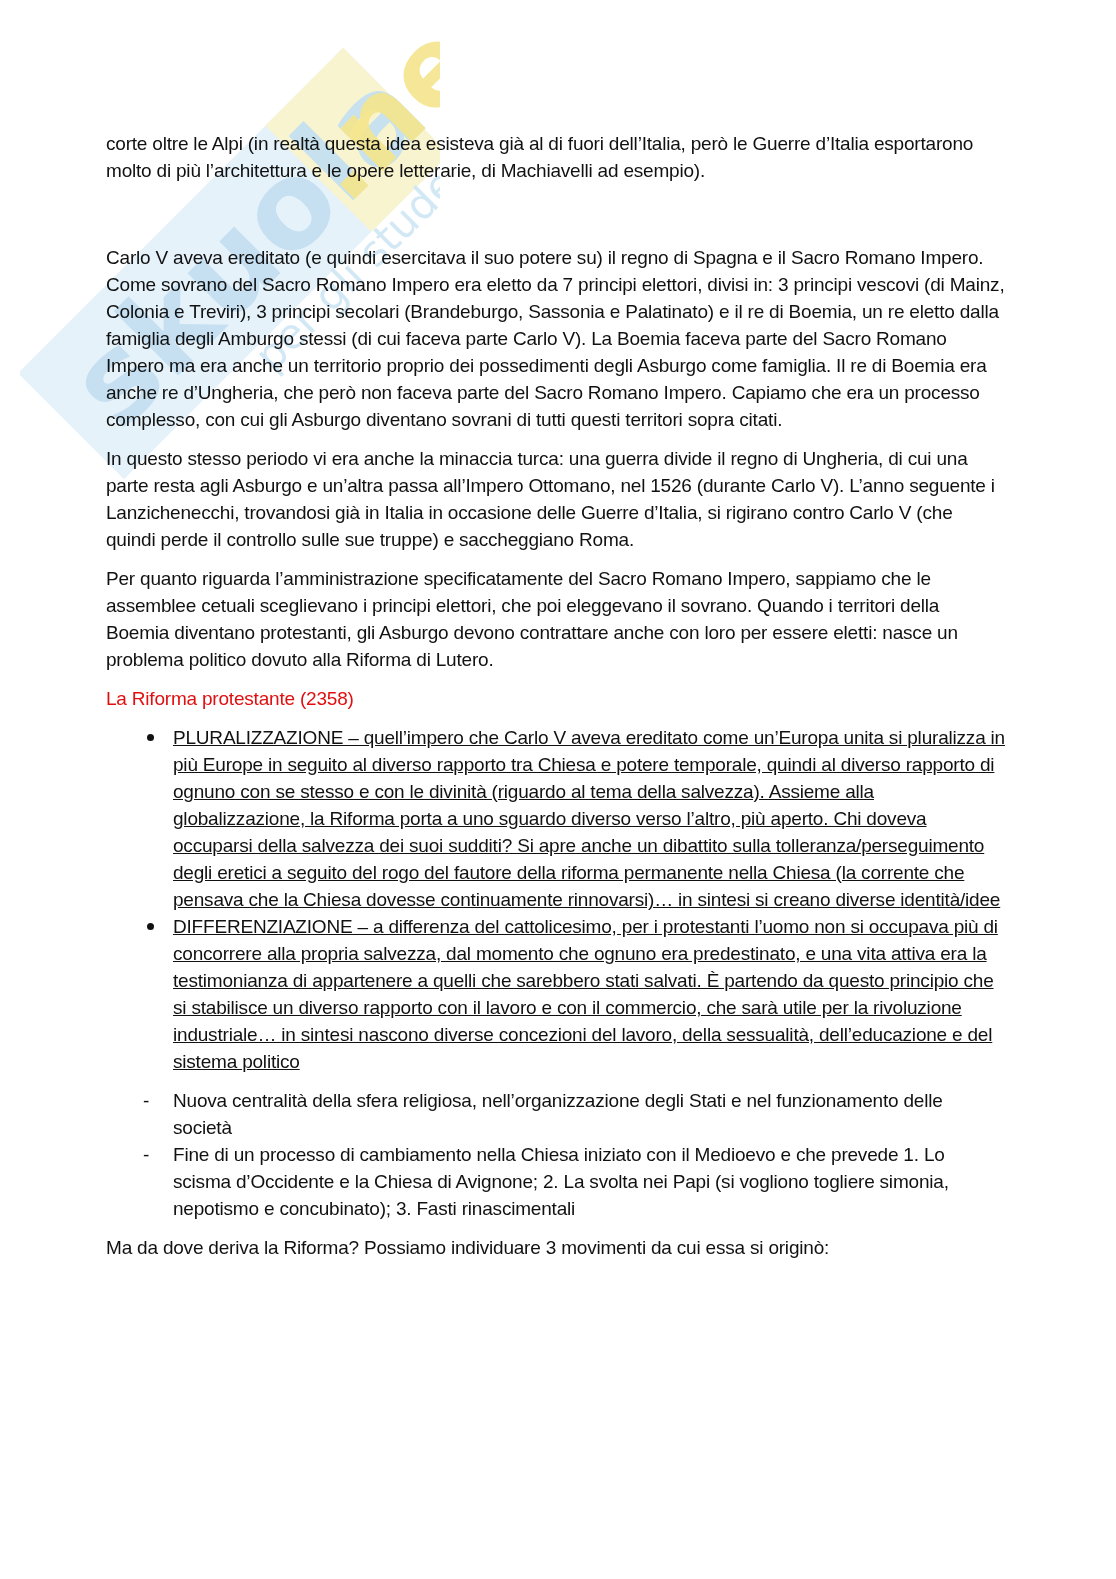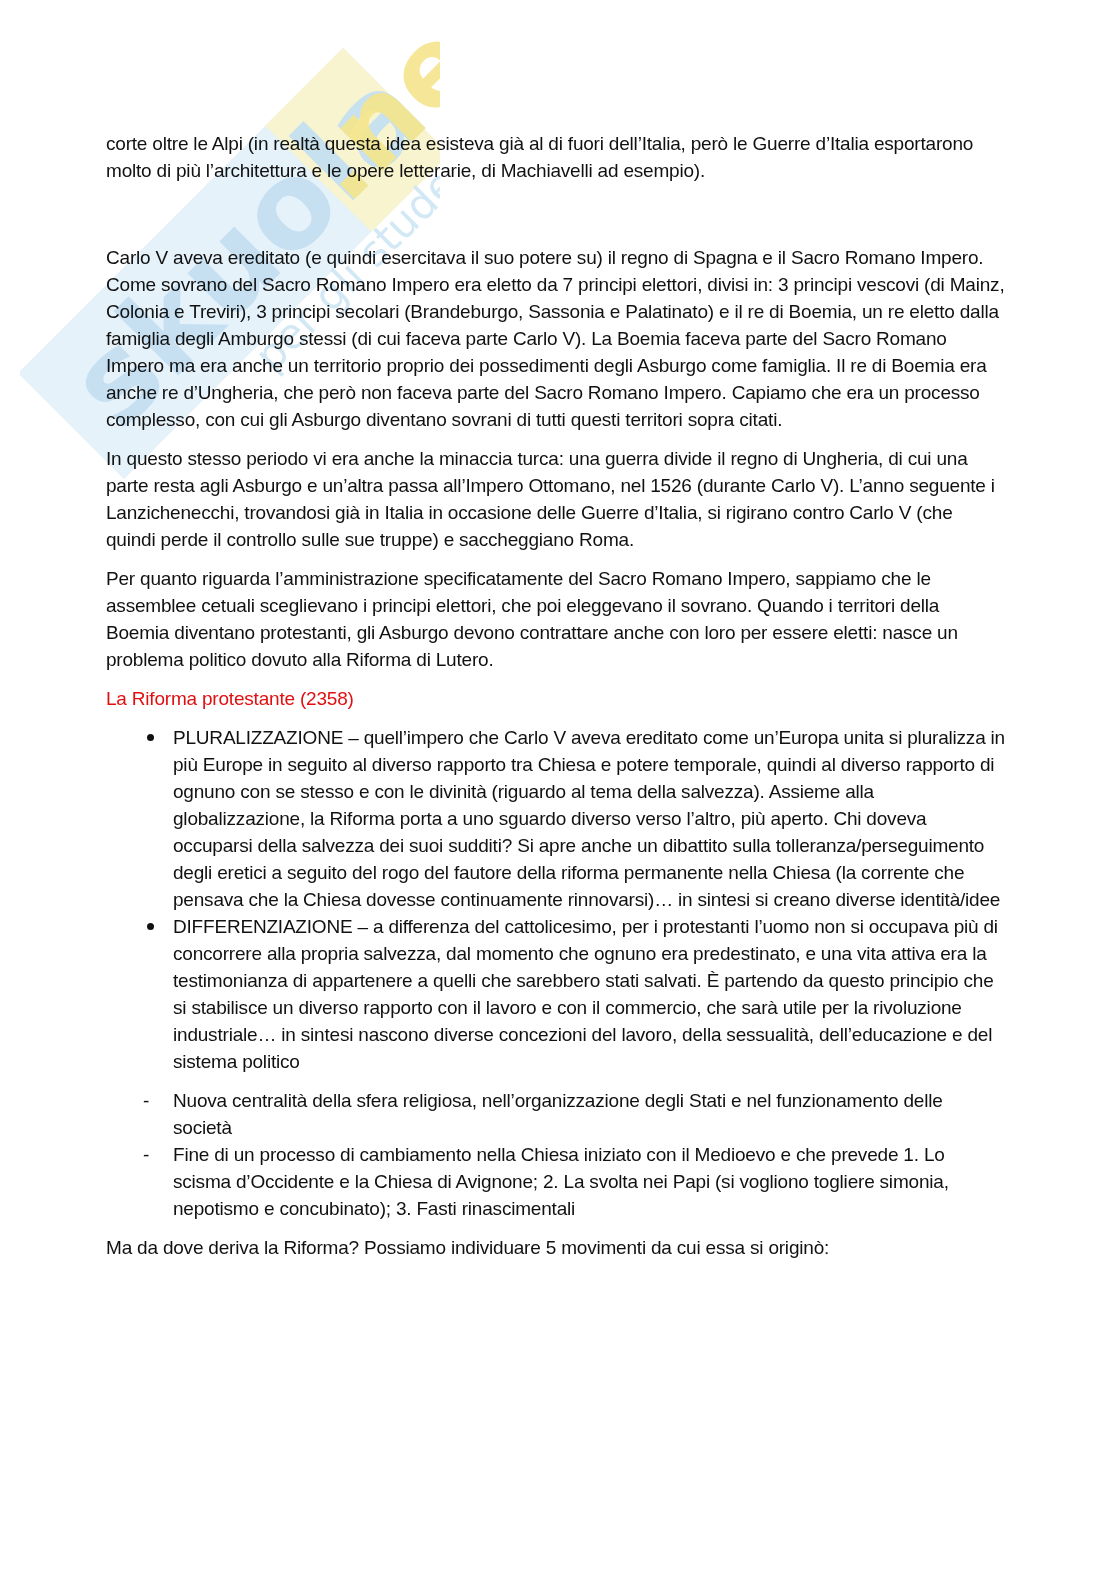--- a/index.html
+++ b/index.html
@@ -39,20 +39,21 @@
     }
     .gap-large { height: 48px; }
     .heading-red {
       color: #e01010;
       margin: 0 0 12px 0;
     }
     ul.bullets {
       list-style: none;
       margin: 1px 0 12px 0;
       padding: 0;
+      text-decoration: underline;
     }
     ul.bullets li {
       position: relative;
       padding-left: 67px;
     }
     ul.bullets li .marker {
       position: absolute;
       left: 34px;
       top: 0;
       width: 20px;
@@ -129,15 +130,15 @@
     <li>
       <span class="marker">-</span>
       <span>Nuova centralità della sfera religiosa, nell’organizzazione degli Stati e nel funzionamento delle società</span>
     </li>
     <li>
       <span class="marker">-</span>
       <span>Fine di un processo di cambiamento nella Chiesa iniziato con il Medioevo e che prevede 1. Lo scisma d’Occidente e la Chiesa di Avignone; 2. La svolta nei Papi (si vogliono togliere simonia, nepotismo e concubinato); 3. Fasti rinascimentali</span>
     </li>
   </ul>
 
-  <p>Ma da dove deriva la Riforma? Possiamo individuare 5 movimenti da cui essa si originò:</p>
+  <p>Ma da dove deriva la Riforma? Possiamo individuare 3 movimenti da cui essa si originò:</p>
 
 </div>
 
 </body></html>

